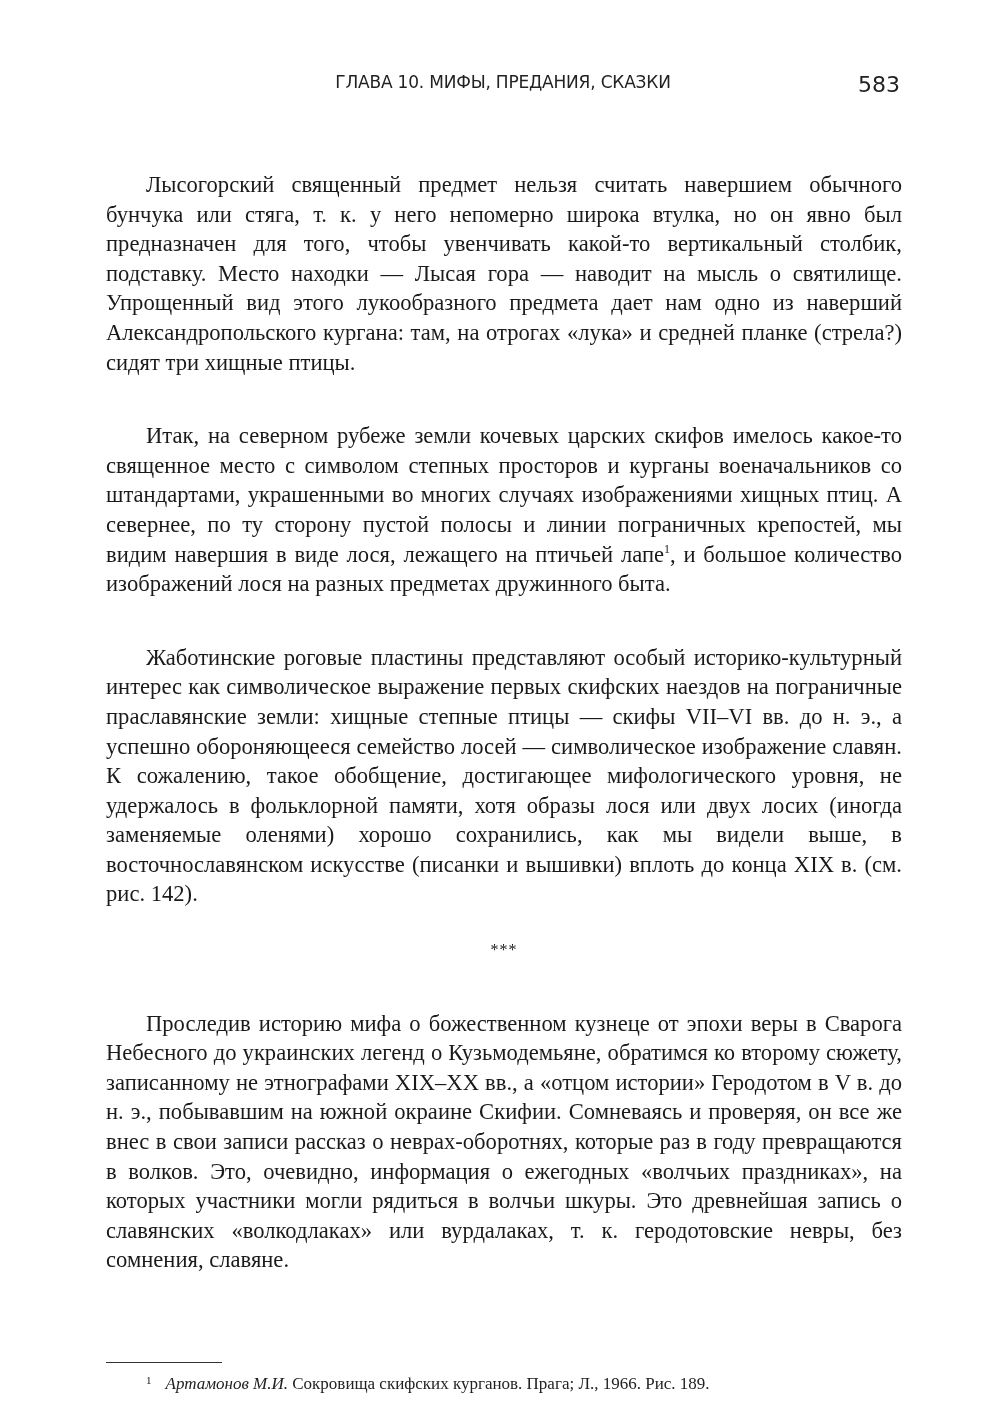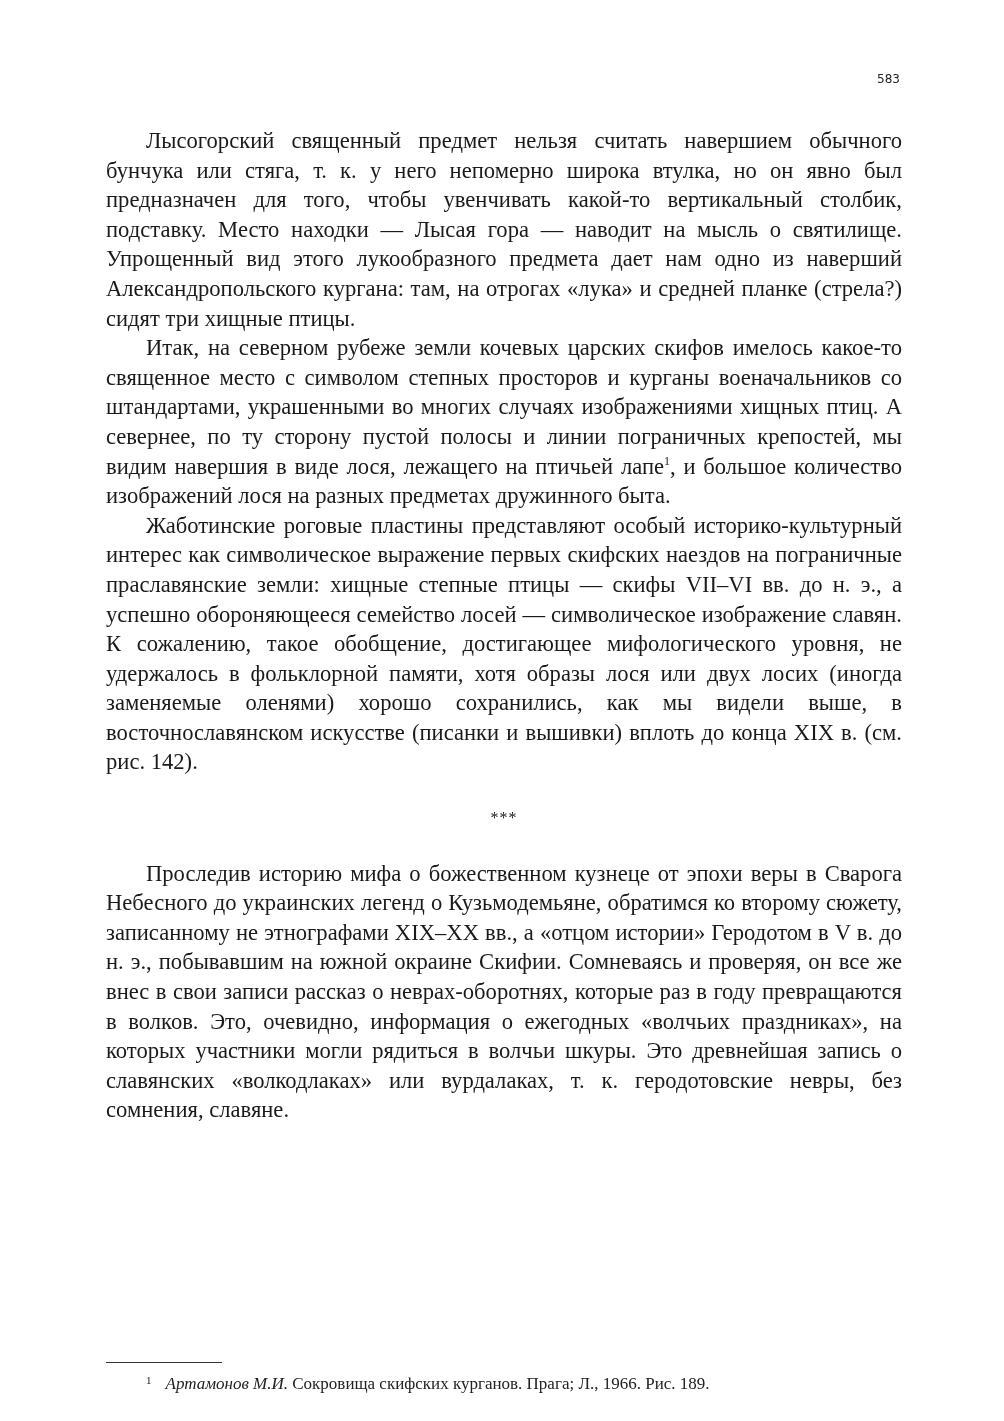--- a/index.html
+++ b/index.html
@@ -1,33 +1,34 @@
 <!DOCTYPE html>
 <html><head>
 <meta charset="utf-8">
 <style>
   html, body { margin: 0; padding: 0; background: #ffffff; }
   body { width: 1004px; height: 1421px; position: relative; overflow: hidden; color: #1a1a1a; }
   .header { position: absolute; top: 72px; left: 106px; width: 794px; height: 30px; }
   .running-head { position: absolute; left: 0; right: 0; text-align: center; font-family: "DejaVu Sans", sans-serif; font-size: 17px; letter-spacing: -0.2px; color: #222; }
-  .page-num { position: absolute; right: 0; top: 0; font-family: "DejaVu Sans", sans-serif; font-size: 12px; color: #222; }
+  .page-num { position: absolute; right: 0; top: 0; font-family: "DejaVu Sans", sans-serif; font-size: 22px; color: #222; }
   .body { position: absolute; top: 126px; left: 106px; width: 796px; font-family: "Liberation Serif", serif; font-size: 22.6px; line-height: 29.6px; text-align: justify; }
   .body p { margin: 0; }
-  .body p.indent { text-indent: 40px; }
+  .body p.indent { text-indent: 40px; margin-top: 44px; }
   .stars { text-align: center; font-size: 16px; margin: 26px 0 26px 0; letter-spacing: 1px; }
   sup { font-size: 12px; line-height: 0; }
   .fn-rule { position: absolute; top: 1362px; left: 106px; width: 116px; height: 1px; background: #333; }
   .footnote { position: absolute; top: 1374px; left: 146px; font-family: "Liberation Serif", serif; font-size: 17px; color: #222; }
   .footnote .mark { font-size: 11px; vertical-align: top; margin-right: 14px; }
   .footnote i { }
 </style>
 </head>
 <body>
 
 <div class="header">
+  <div class="running-head">ГЛАВА 10. МИФЫ, ПРЕДАНИЯ, СКАЗКИ</div>
   <div class="page-num">583</div>
 </div>
 
 <div class="body">
   <p class="indent">Лысогорский священный предмет нельзя считать навершием обычного бунчука или стяга, т. к. у него непомерно широка втулка, но он явно был предназначен для того, чтобы увенчивать какой-то вертикальный столбик, подставку. Место находки — Лысая гора — наводит на мысль о святилище. Упрощенный вид этого лукообразного предмета дает нам одно из наверший Александропольского кургана: там, на отрогах «лука» и средней планке (стрела?) сидят три хищные птицы.</p>
   <p class="indent"><span>Итак, на северном рубеже земли кочевых царских скифов имелось какое-то священное место с символом степных просторов и курганы военачальников со штандартами, украшенными во многих случаях изображениями хищных птиц. А севернее, по ту сторону пустой полосы и линии пограничных крепостей, мы видим навершия в виде лося, лежащего на птичьей лапе</span><sup>1</sup><span>, и большое количество изображений лося на разных предметах дружинного быта.</span></p>
   <p class="indent">Жаботинские роговые пластины представляют особый историко-культурный интерес как символическое выражение первых скифских наездов на пограничные праславянские земли: хищные степные птицы — скифы VII–VI вв. до н. э., а успешно обороняющееся семейство лосей — символическое изображение славян. К сожалению, такое обобщение, достигающее мифологического уровня, не удержалось в фольклорной памяти, хотя образы лося или двух лосих (иногда заменяемые оленями) хорошо сохранились, как мы видели выше, в восточнославянском искусстве (писанки и вышивки) вплоть до конца XIX в. (см. рис. 142).</p>
   <div class="stars">***</div>
   <p class="indent">Проследив историю мифа о божественном кузнеце от эпохи веры в Сварога Небесного до украинских легенд о Кузьмодемьяне, обратимся ко второму сюжету, записанному не этнографами XIX–XX вв., а «отцом истории» Геродотом в V в. до н. э., побывавшим на южной окраине Скифии. Сомневаясь и проверяя, он все же внес в свои записи рассказ о неврах-оборотнях, которые раз в году превращаются в волков. Это, очевидно, информация о ежегодных «волчьих праздниках», на которых участники могли рядиться в волчьи шкуры. Это древнейшая запись о славянских «волкодлаках» или вурдалаках, т. к. геродотовские невры, без сомнения, славяне.</p>
 </div>

